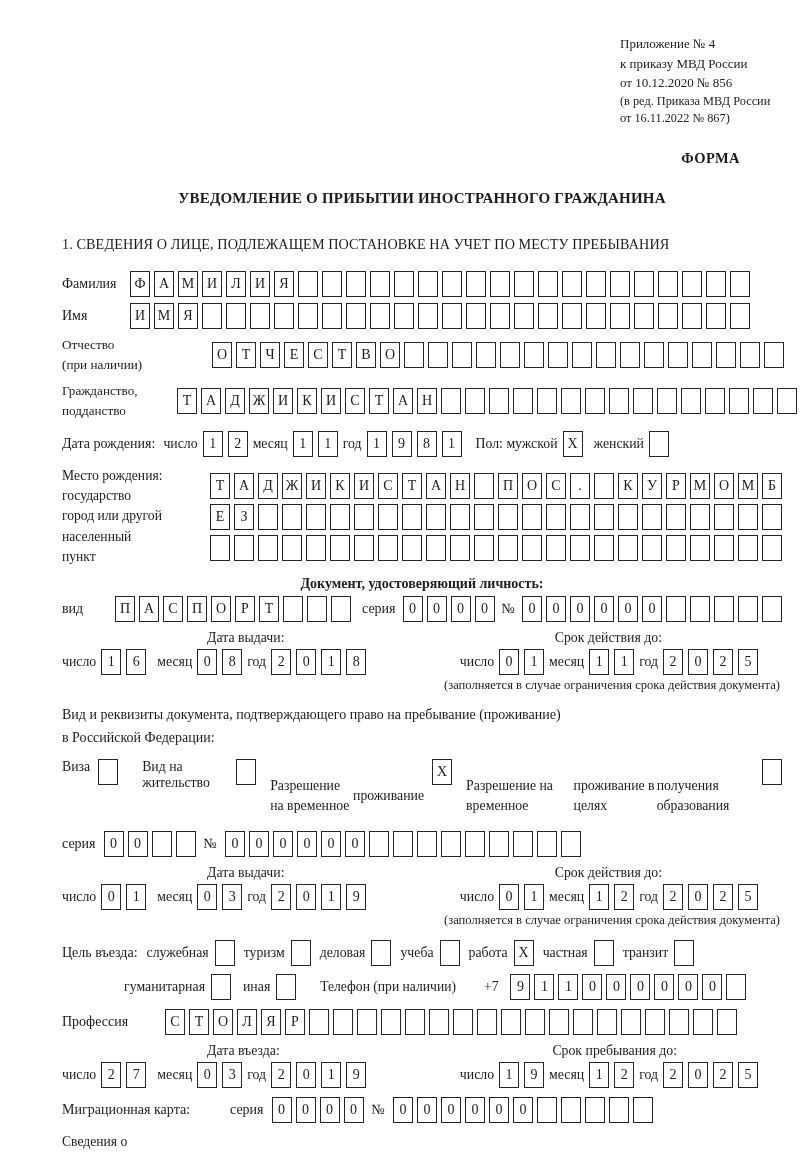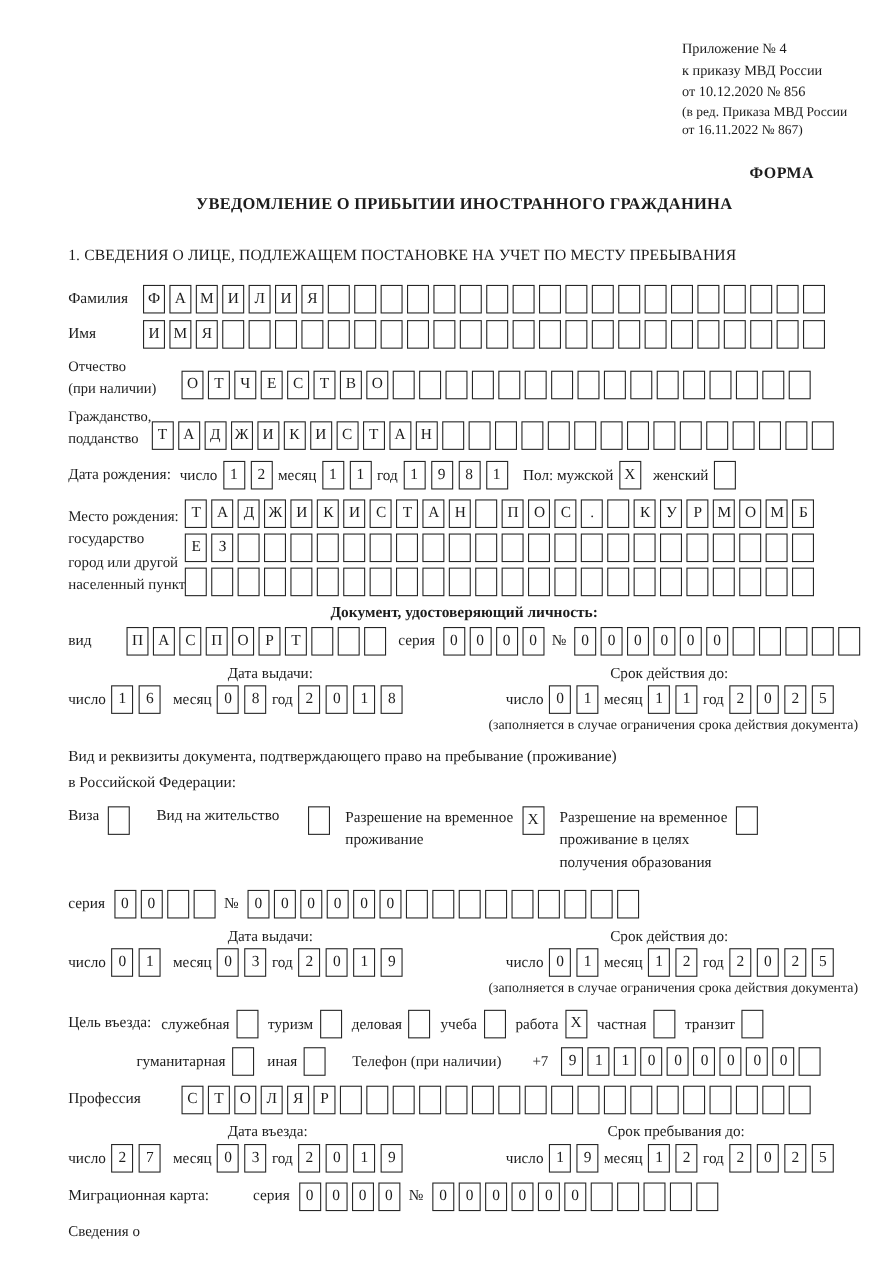--- a/index.html
+++ b/index.html
@@ -7,27 +7,27 @@
        font-family:"Liberation Serif","DejaVu Serif",serif;color:#1c1c1c;}
   .page{box-sizing:border-box;width:800px;height:1064px;padding:34px 18px 10px 62px;}
 
   
   .hdr{margin-left:558px;font-size:13px;line-height:1.5;}
   .hdr .ed{font-size:12.3px;line-height:1.45;}
   .hdr .ed:first-of-type{margin-top:3px;}
   .forma{margin-top:22px;margin-right:42px;text-align:right;font-weight:bold;font-size:14.5px;letter-spacing:.4px;}
 
   
-  .title{margin-top:8px;text-align:center;font-weight:bold;font-size:15px;line-height:1.55;letter-spacing:.2px;}
+  .title{margin-top:20px;text-align:center;font-weight:bold;font-size:15px;line-height:1.55;letter-spacing:.2px;}
   .uline{display:inline-block;width:55px;border-bottom:2px solid #333;margin-left:10px;vertical-align:baseline;}
   .sec1{margin-top:24px;font-weight:normal;font-size:14.2px;letter-spacing:.1px;}
 
   
   .row{display:flex;align-items:center;margin-top:6px;}
-  .row.top{align-items:flex-end;}
+  .row.top{align-items:center;gap:47px;}
   .lbl{font-size:14px;flex:0 0 auto;}
   .lbl2{font-size:13.2px;line-height:1.5;}
   .w68{min-width:68px;}
   .w103{min-width:103px;}
   .w100{min-width:100px;}
   .cells{display:inline-flex;gap:4px;flex:0 0 auto;}
   .cell{box-sizing:border-box;width:20px;height:26px;border:1.7px solid #262626;background:#fff;
         display:inline-flex;align-items:center;justify-content:center;
         font-size:14px;flex:0 0 auto;}
   .stack{display:flex;flex-direction:column;gap:5px;}
@@ -37,21 +37,21 @@
   .dh .a{margin-left:145px;}
   .dh .b{margin-left:auto;margin-right:120px;}
   .dr{display:flex;align-items:center;margin-top:3px;}
   .dgroup{display:flex;align-items:center;gap:5px;font-size:13.8px;}
   .dgroup .cells{gap:5px;}
   .dr .right{margin-left:auto;margin-right:24px;}
   .note{margin-top:3px;text-align:right;font-size:12.6px;margin-right:2px;}
 
   
   .opt{display:flex;align-items:flex-start;gap:8px;font-size:13.8px;}
-  .opt .ml{display:flex;flex-direction:column;align-items:flex-start;line-height:1.5;}
+  .opt .ml{display:flex;align-items:center;line-height:1.5;margin-top:17px;}
   .cbrow{display:flex;align-items:flex-start;margin-top:10px;gap:14px;}
   .purp{display:flex;align-items:center;margin-top:12px;gap:9px;font-size:13.6px;flex-wrap:nowrap;}
   .purp .opt{align-items:center;gap:6px;}
 
   .intro{font-size:14px;line-height:1.65;margin-top:10px;}
   .center-b{ text-align:center;font-weight:bold;font-size:14px;margin-top:8px;}
 </style>
 </head>
 <body>
 

